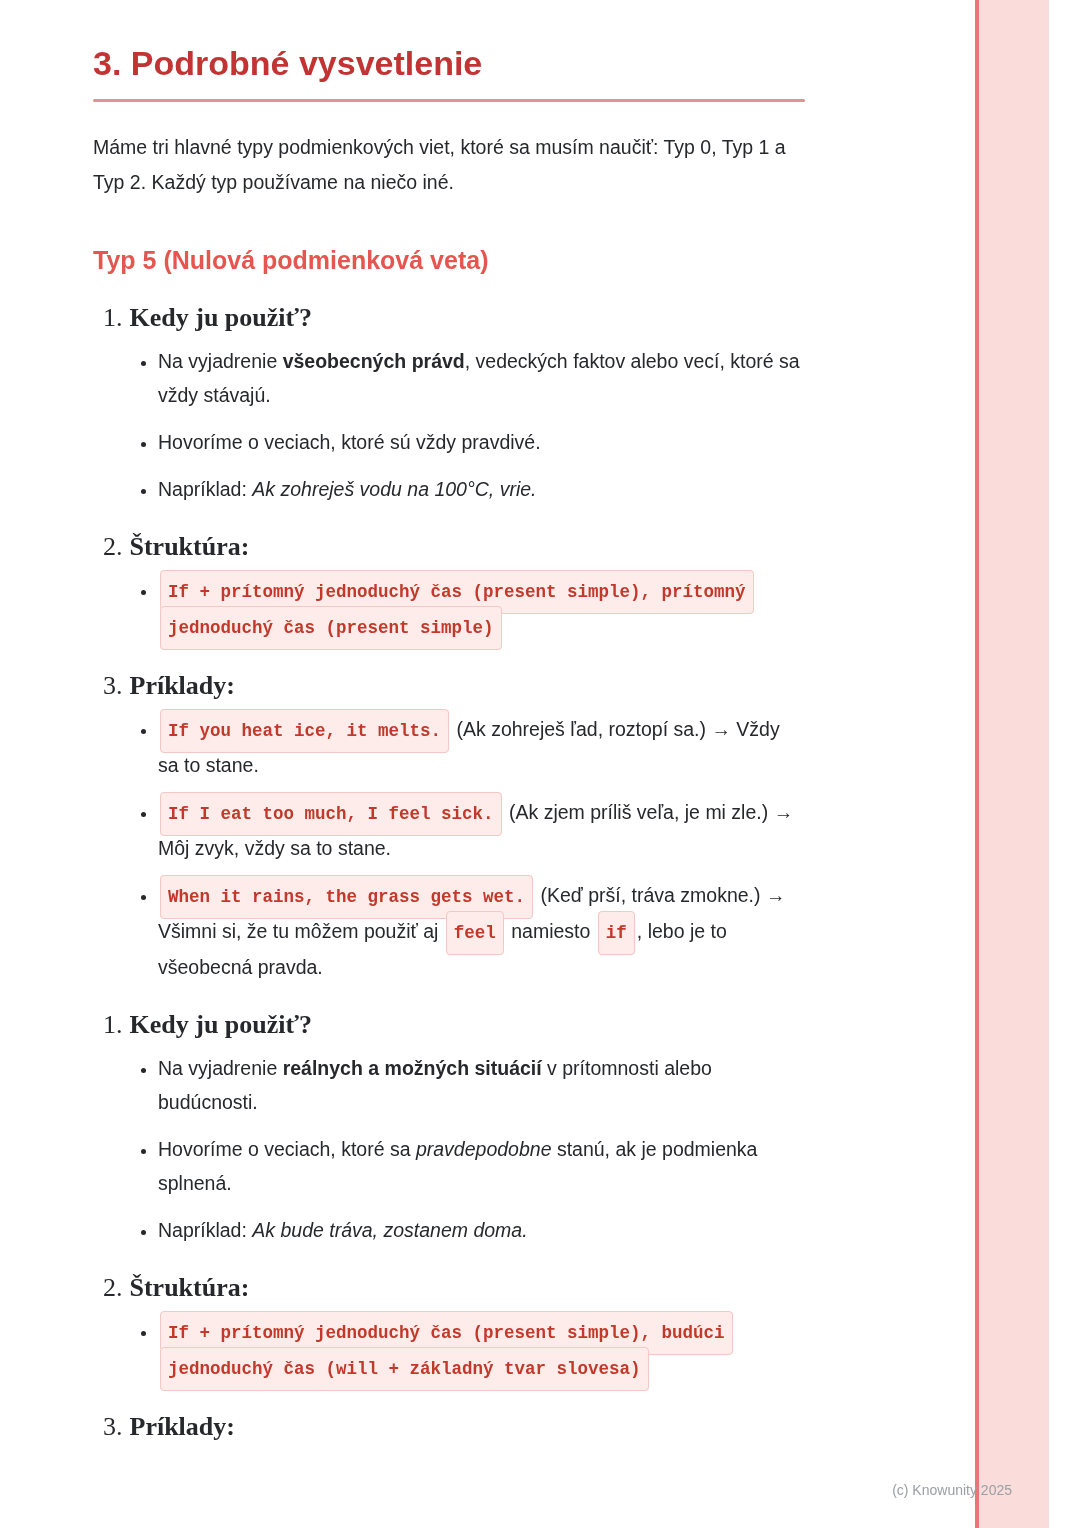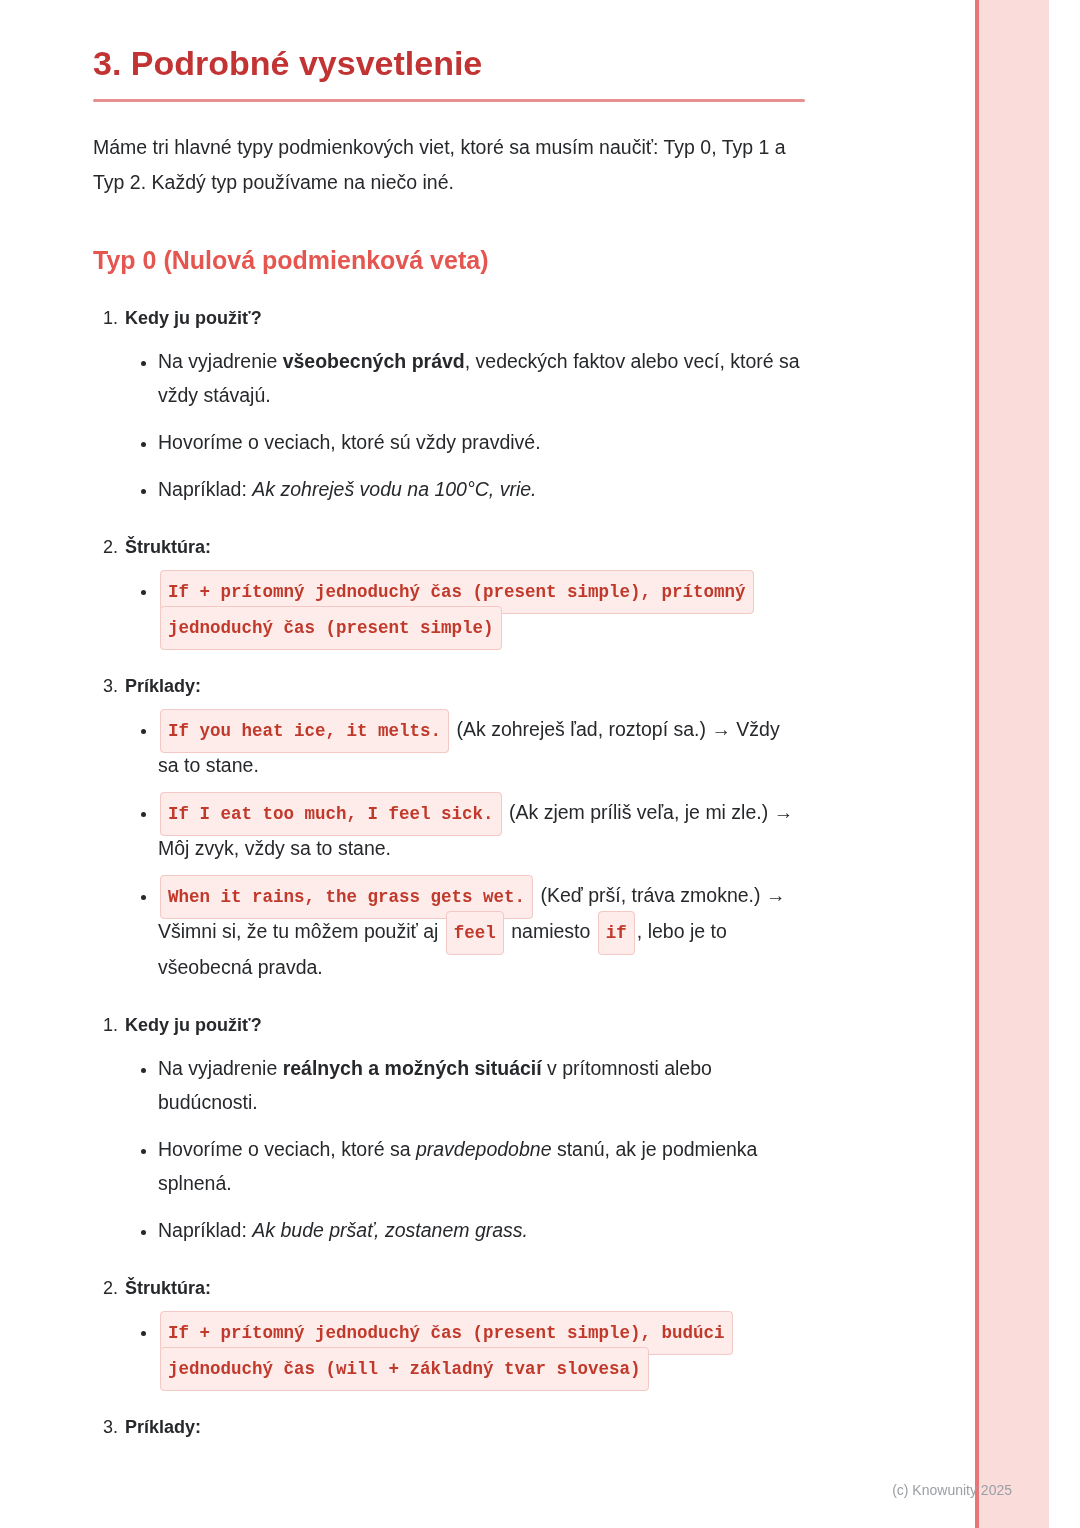--- a/index.html
+++ b/index.html
@@ -47,22 +47,23 @@
   }
   ol.numbered {
     list-style: none;
     margin: 0;
     padding: 0 0 0 10px;
   }
   ol.numbered > li {
     margin: 0 0 24px 0;
   }
   .num-row {
-    font-size: 18px;
+    font-size: 26px;
     line-height: 34px;
+    font-family: Liberation Serif, serif;
   }
   .num {
     display: inline-block;
     margin-right: 7px;
   }
   .num-label {
     font-weight: 700;
   }
   ul.bullets {
     list-style: disc outside;
@@ -120,21 +121,21 @@
 <body>
 
 <div class="side-strip"></div>
 
 <div class="content">
   <h1 class="doc-title">3. Podrobné vysvetlenie</h1>
   <div class="title-rule"></div>
   <p class="intro">Máme tri hlavné typy podmienkových viet, ktoré sa musím naučiť: Typ 0, Typ 1 a Typ 2. Každý typ používame na niečo iné.</p>
   <div>
       <section>
-        <h2 class="section-heading">Typ 0 (Nulová podmienková veta)</h2>
+        <h2 class="section-heading">Typ 5 (Nulová podmienková veta)</h2>
         <ol class="numbered">
           <li>
             <div class="num-row"><span class="num">1.</span><span class="num-label">Kedy ju použiť?</span></div>
             <ul class="bullets">
               <li><span class="seg-text">Na vyjadrenie </span><span class="seg-bold">všeobecných právd</span><span class="seg-text">, vedeckých faktov alebo vecí, ktoré sa vždy stávajú.</span></li>
               <li><span class="seg-text">Hovoríme o veciach, ktoré sú vždy pravdivé.</span></li>
               <li><span class="seg-text">Napríklad: </span><span class="seg-italic">Ak zohreješ vodu na 100°C, vrie.</span></li>
             </ul>
           </li>
           <li>
@@ -153,21 +154,21 @@
           </li>
         </ol>
       </section>
       <section>
         <ol class="numbered">
           <li>
             <div class="num-row"><span class="num">1.</span><span class="num-label">Kedy ju použiť?</span></div>
             <ul class="bullets">
               <li><span class="seg-text">Na vyjadrenie </span><span class="seg-bold">reálnych a možných situácií</span><span class="seg-text"> v prítomnosti alebo budúcnosti.</span></li>
               <li><span class="seg-text">Hovoríme o veciach, ktoré sa </span><span class="seg-italic">pravdepodobne</span><span class="seg-text"> stanú, ak je podmienka splnená.</span></li>
-              <li><span class="seg-text">Napríklad: </span><span class="seg-italic">Ak bude pršať, zostanem grass.</span></li>
+              <li><span class="seg-text">Napríklad: </span><span class="seg-italic">Ak bude tráva, zostanem doma.</span></li>
             </ul>
           </li>
           <li>
             <div class="num-row"><span class="num">2.</span><span class="num-label">Štruktúra:</span></div>
             <ul class="bullets">
               <li class="chip-row"><span class="seg-code">If + prítomný jednoduchý čas (present simple), budúci jednoduchý čas (will + základný tvar slovesa)</span></li>
             </ul>
           </li>
           <li>
             <div class="num-row"><span class="num">3.</span><span class="num-label">Príklady:</span></div>

